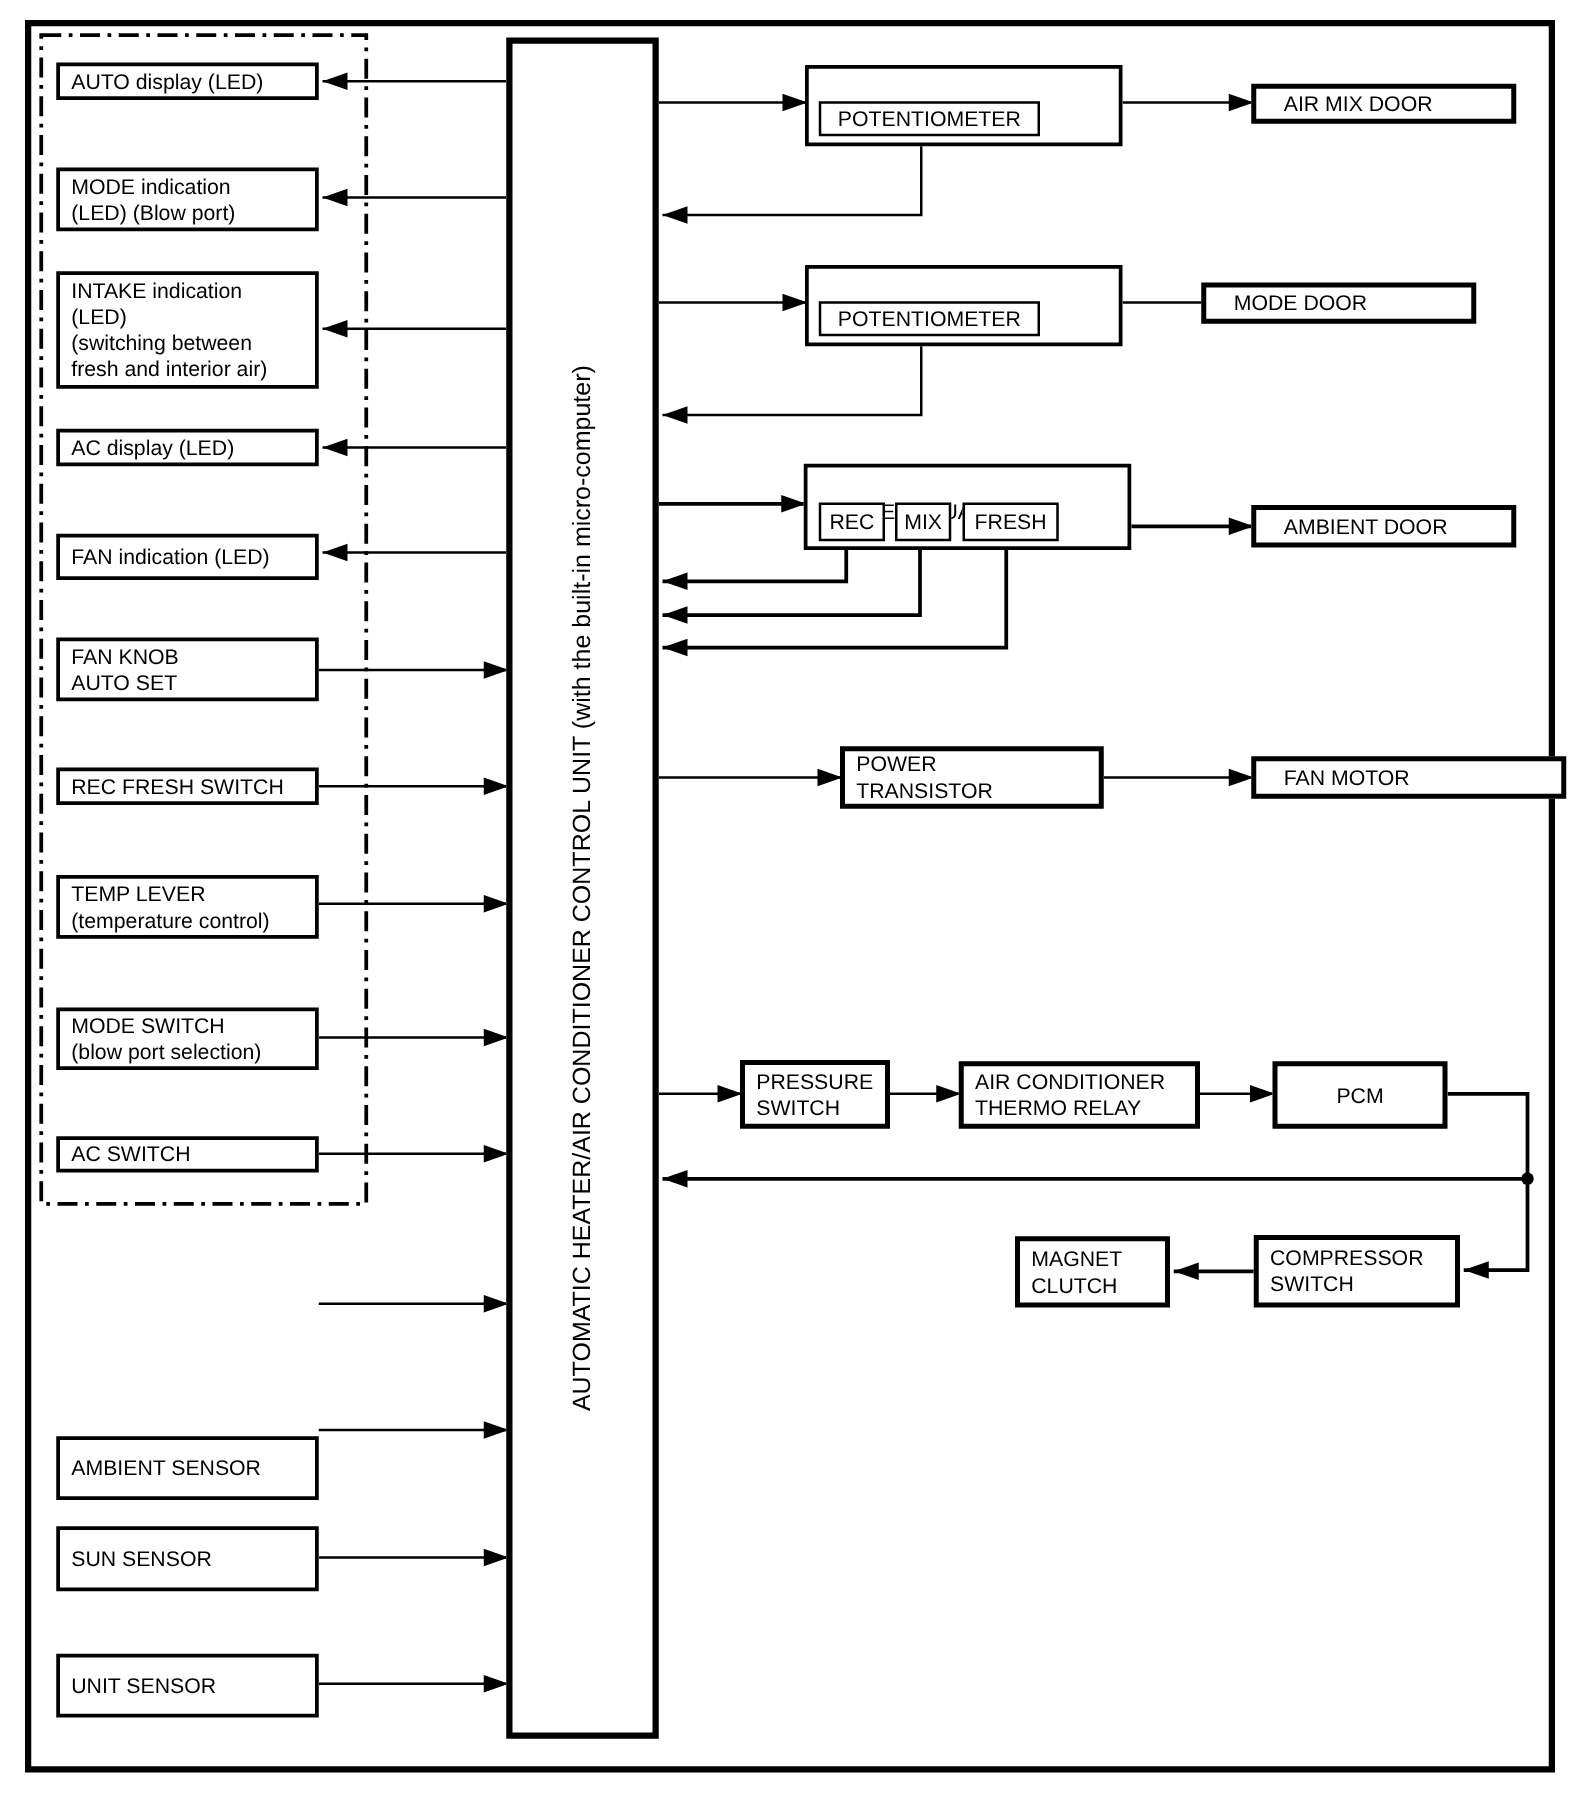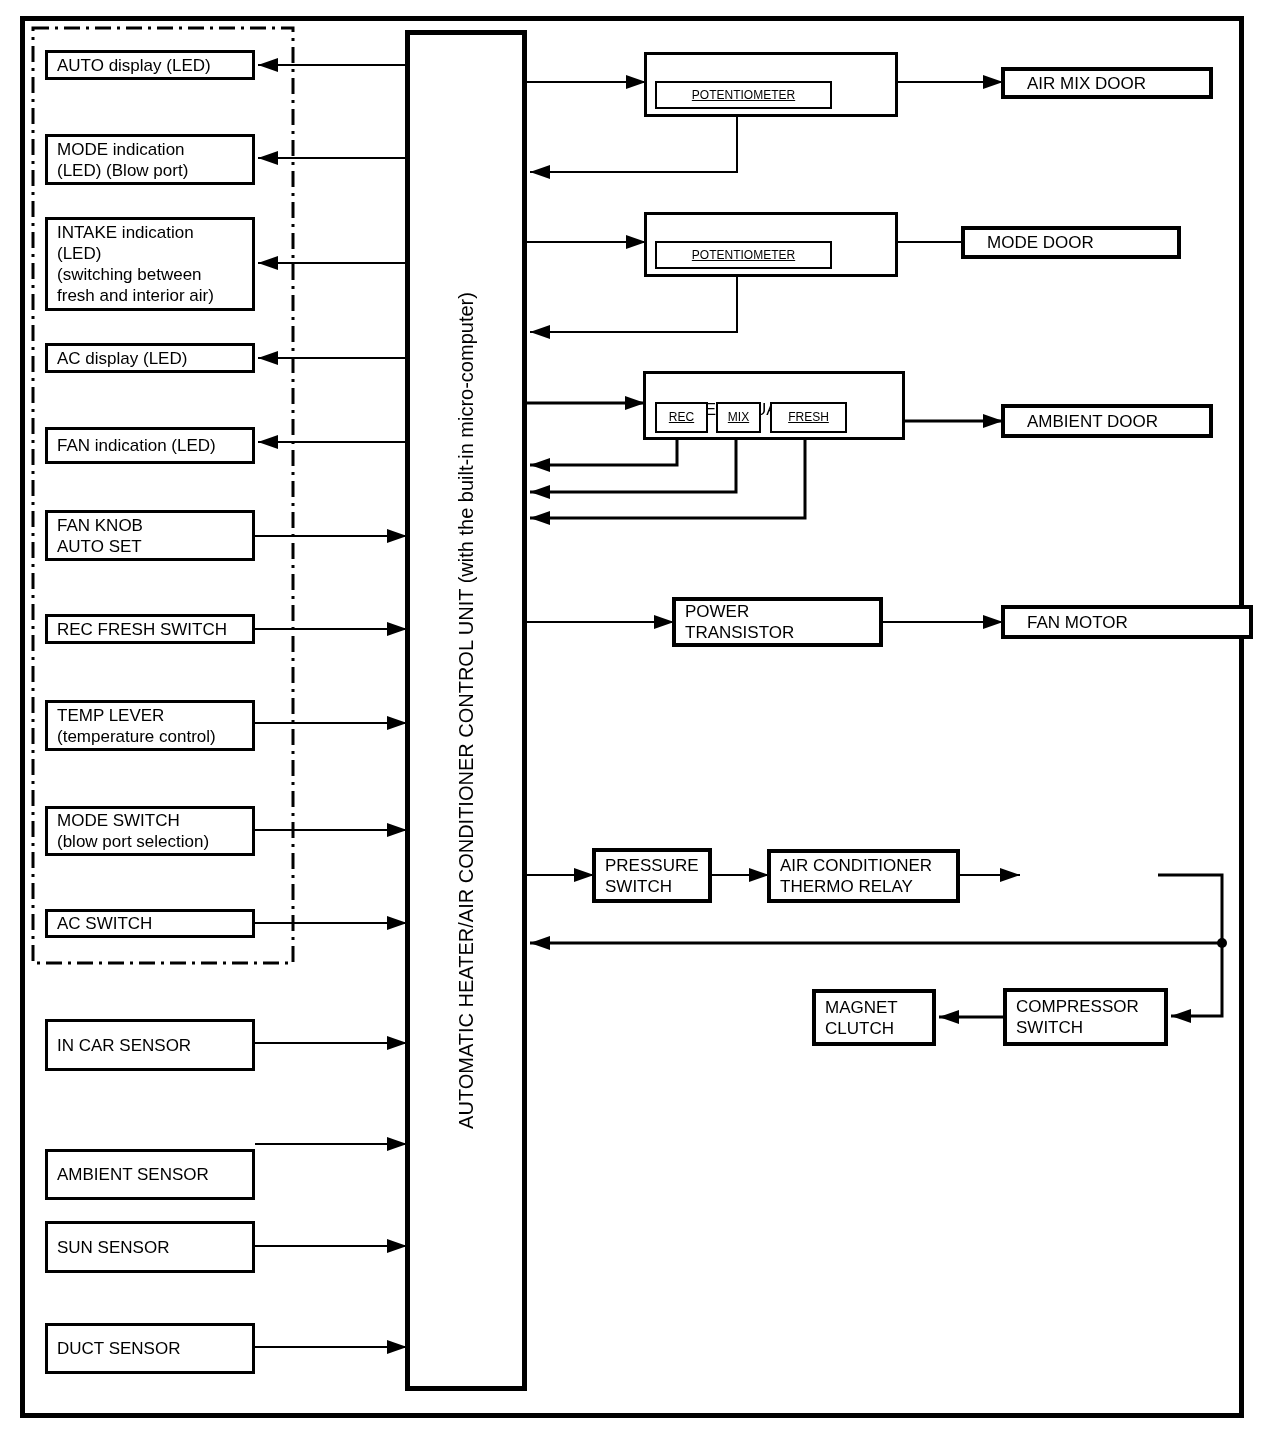--- a/index.html
+++ b/index.html
@@ -23,21 +23,21 @@
     white-space:pre-line; z-index:2;
   }
   .b4 { border-width:4px; }
   .door { padding-left:22px; }
   .center { justify-content:center; padding-left:0; }
   .actuator { display:block; padding:4px 0 0 10px; }
   .act-title { font-size:17px; }
   .inner-box {
     position:absolute; background:#fff; border:2px solid #000;
     display:flex; align-items:center; justify-content:center;
-    font-size:12px; white-space:nowrap;text-decoration:underline;
+    font-size:17px; white-space:nowrap;
   }
   #control-unit {
     position:absolute; left:405px; top:30px; width:122px; height:1361px;
     border:5px solid #000; background:#fff; z-index:2;
     display:flex; align-items:center; justify-content:center;
   }
   #control-unit span {
     transform: rotate(-90deg); white-space:nowrap; font-size:20px;
   }
   line, polyline { stroke:#000; stroke-width:2; fill:none; }
@@ -127,28 +127,26 @@
     <span>REC FRESH SWITCH</span></div>
   <div class="box" style="left:45px;top:700px;width:210px;height:51px">
     <span>TEMP LEVER
 (temperature control)</span></div>
   <div class="box" style="left:45px;top:806px;width:210px;height:50px">
     <span>MODE SWITCH
 (blow port selection)</span></div>
   <div class="box" style="left:45px;top:909px;width:210px;height:29px">
     <span>AC SWITCH</span></div>
 
-  <div class="box" style="left:45px;top:1019px;width:210px;height:52px">
-    <span>IN CAR SENSOR</span></div>
   <div class="box" style="left:45px;top:1149px;width:210px;height:51px">
     <span>AMBIENT SENSOR</span></div>
   <div class="box" style="left:45px;top:1221px;width:210px;height:52px">
     <span>SUN SENSOR</span></div>
   <div class="box" style="left:45px;top:1323px;width:210px;height:51px">
-    <span>DUCT SENSOR</span></div>
+    <span>UNIT SENSOR</span></div>
 
   <div class="box actuator" style="left:644px;top:52px;width:254px;height:65px">
     <div class="act-title">MIX ACTUATOR</div>
     <div class="inner-box" style="left:8px;top:26px;width:177px;height:28px">
       <span>POTENTIOMETER</span>
       </div>
   </div>
   <div class="box b4 door" style="left:1001px;top:67px;width:212px;height:32px">
     <span>AIR MIX DOOR</span></div>
 
@@ -181,20 +179,22 @@
 TRANSISTOR</span></div>
   <div class="box b4 door" style="left:1001px;top:605px;width:252px;height:34px">
     <span>FAN MOTOR</span></div>
 
   <div class="box b4" style="left:592px;top:848px;width:120px;height:55px">
     <span>PRESSURE
 SWITCH</span></div>
   <div class="box b4" style="left:767px;top:849px;width:193px;height:54px">
     <span>AIR CONDITIONER
 THERMO RELAY</span></div>
+  <div class="box b4 center" style="left:1018px;top:849px;width:140px;height:54px">
+    <span>PCM</span></div>
 
   <div class="box b4" style="left:812px;top:989px;width:124px;height:57px">
     <span>MAGNET
 CLUTCH</span></div>
   <div class="box b4" style="left:1003px;top:988px;width:165px;height:58px">
     <span>COMPRESSOR
 SWITCH</span></div>
 
 </div>
 

